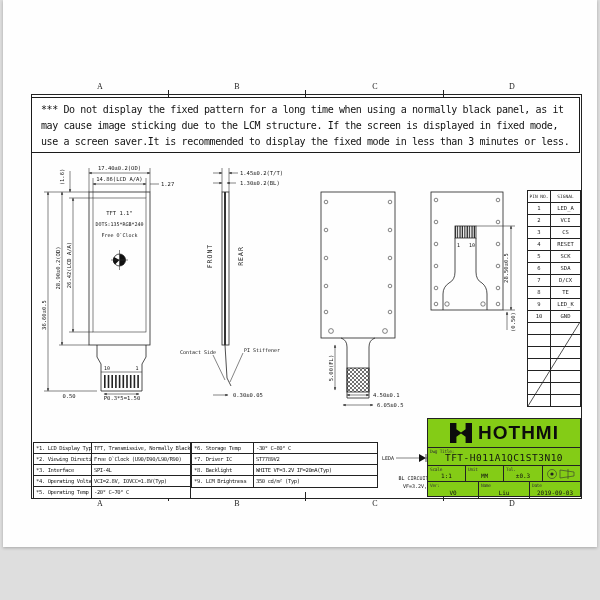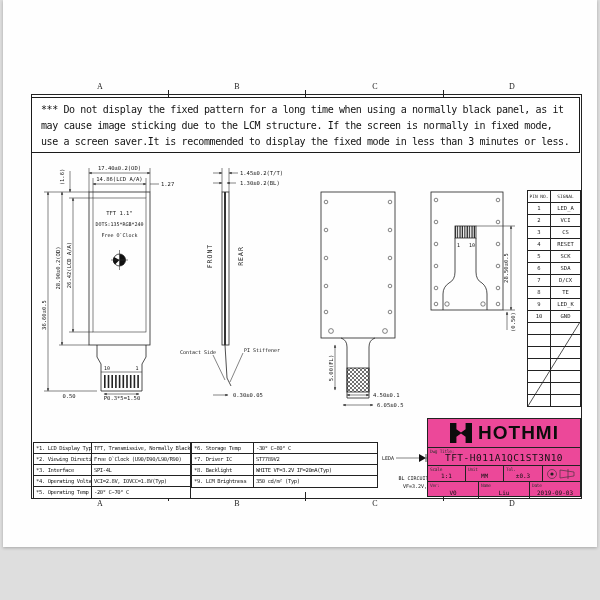--- a/index.html
+++ b/index.html
@@ -34,21 +34,21 @@
   .slabel{border-right:1px solid #222;font-size:5.5px;letter-spacing:-0.4px;line-height:10px;
           padding-left:2px;white-space:nowrap;overflow:hidden;box-sizing:border-box;}
   .svalue{flex:1;font-size:5.5px;letter-spacing:-0.4px;line-height:10px;padding-left:2px;
           white-space:nowrap;overflow:hidden;}
   
   #fpcnote{position:absolute;left:392px;top:349px;width:122px;text-align:center;
            font-family:"DejaVu Sans",sans-serif;color:#111;}
   #fpcnote .nline{display:inline-block;font-size:11.5px;line-height:15px;border-bottom:1px solid #111;padding:0 2px;}
   
   #titleblock{position:absolute;left:424px;top:418px;width:154px;height:79px;border:1px solid #222;
-              background:#ec4899;box-sizing:border-box;}
+              background:#84cc16;box-sizing:border-box;}
   #logorow{position:absolute;left:0;top:0;width:100%;height:28px;display:flex;align-items:center;justify-content:center;gap:5px;}
   #brand{font-family:"Liberation Sans",sans-serif;font-weight:bold;font-size:19px;letter-spacing:1px;color:#0c0c0c;}
   #dwgrow{position:absolute;left:0;top:28px;width:100%;height:18px;border-top:1px solid #222;box-sizing:border-box;}
   .celllabel{position:absolute;left:2px;top:1px;font-size:4.5px;letter-spacing:-0.3px;color:#333;}
   #dwgnum{position:absolute;left:0;top:4px;width:100%;text-align:center;font-size:9.5px;letter-spacing:0.5px;color:#111;}
   #tbrow3{position:absolute;left:0;top:46px;width:100%;height:16px;border-top:1px solid #222;display:flex;box-sizing:border-box;}
   #tbrow4{position:absolute;left:0;top:62px;width:100%;height:17px;border-top:1px solid #222;display:flex;box-sizing:border-box;}
   .tbcell{position:relative;border-right:1px solid #222;box-sizing:border-box;height:100%;}
   .tbcell:last-child{border-right:none;}
   .tbval{position:absolute;left:0;top:6px;width:100%;text-align:center;font-size:6px;color:#111;}
@@ -71,21 +71,21 @@
   <div class="zone" style="left:503px;top:499px;">D</div>
   <div class="tick" style="left:165px;top:90px;"></div>
   <div class="tick" style="left:302px;top:90px;"></div>
   <div class="tick" style="left:440px;top:90px;"></div>
   <div class="tick" style="left:165px;top:492px;"></div>
   <div class="tick" style="left:302px;top:492px;"></div>
   <div class="tick" style="left:440px;top:492px;"></div>
 
   <div id="warnbox">
     <div class="warnline">*** Do not display the fixed pattern for a long time when using a normally black panel, as it</div>
-    <div class="warnline">may cause image sticking due to the LCM structure. If the screen is normally in fixed mode,</div>
+    <div class="warnline">may cause image sticking due to the LCM structure. If the screen is displayed in fixed mode,</div>
     <div class="warnline">use a screen saver.It is recommended to display the fixed mode in less than 3 minutes or less.</div>
   </div>
 
   <svg class="abs" style="left:28px;top:153px;" width="550" height="289" viewBox="28 153 550 289">
     <defs>
       <marker id="ar" viewBox="0 0 10 10" refX="9" refY="5" markerWidth="7" markerHeight="5" orient="auto-start-reverse">
         <path d="M0,1L10,5L0,9z" fill="#333"></path>
       </marker>
       <pattern id="vh" width="2.4" height="4" patternUnits="userSpaceOnUse">
         <line x1="1" y1="0" x2="1" y2="4" stroke="#111" stroke-width="1.1"></line>

